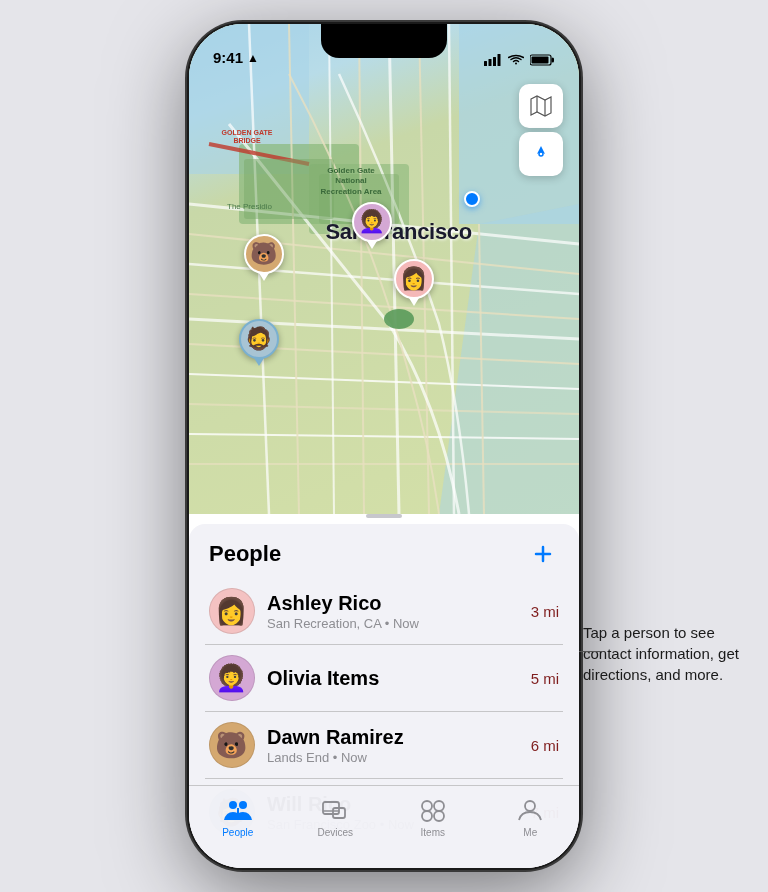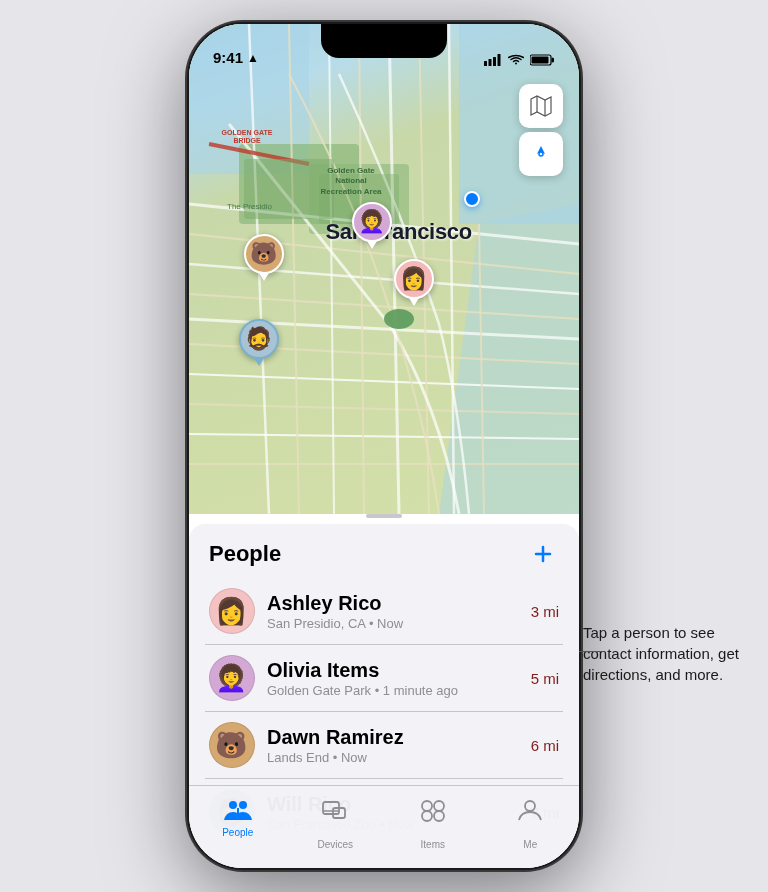--- a/index.html
+++ b/index.html
@@ -308,21 +308,21 @@
       justify-content: center;
       font-size: 22px;
     }
     .tab-label {
       font-size: 10px;
       font-weight: 500;
     }
     .tab-active .tab-label { color: #007aff; }
     .tab-active .tab-icon svg path,
     .tab-active .tab-icon svg rect { fill: #007aff; }
-    .tab-inactive .tab-label { color: #8e8e93; margin-top: 12px; }
+    .tab-inactive .tab-label { color: #8e8e93; }
     
     .annotation {
       position: absolute;
       right: 20px;
       top: 622px;
       width: 165px;
       pointer-events: none;
     }
     .annotation-text {
       font-size: 15px;
@@ -496,33 +496,30 @@
         </div>
       </div>
 
       <div class="people-list">
 
         <div class="person-row">
           <div class="person-avatar" style="background:#f4c2c2;">👩</div>
           <div class="person-info">
             <div class="person-name">Ashley Rico</div>
             <div class="person-location">
-              <span>San Presidio, CA</span> • <span>Now</span>
+              <span>San Recreation, CA</span> • <span>Now</span>
             </div>
           </div>
           <div class="person-distance">3 mi</div>
         </div>
 
         <div class="person-row">
           <div class="person-avatar" style="background:#d4a8d4;">👩‍🦱</div>
           <div class="person-info">
             <div class="person-name">Olivia Items</div>
-            <div class="person-location">
-              <span>Golden Gate Park</span> • <span>1 minute ago</span>
-            </div>
           </div>
           <div class="person-distance">5 mi</div>
         </div>
 
         <div class="person-row">
           <div class="person-avatar" style="background:#d4a870;">🐻</div>
           <div class="person-info">
             <div class="person-name">Dawn Ramirez</div>
             <div class="person-location">
               <span>Lands End</span> • <span>Now</span>

